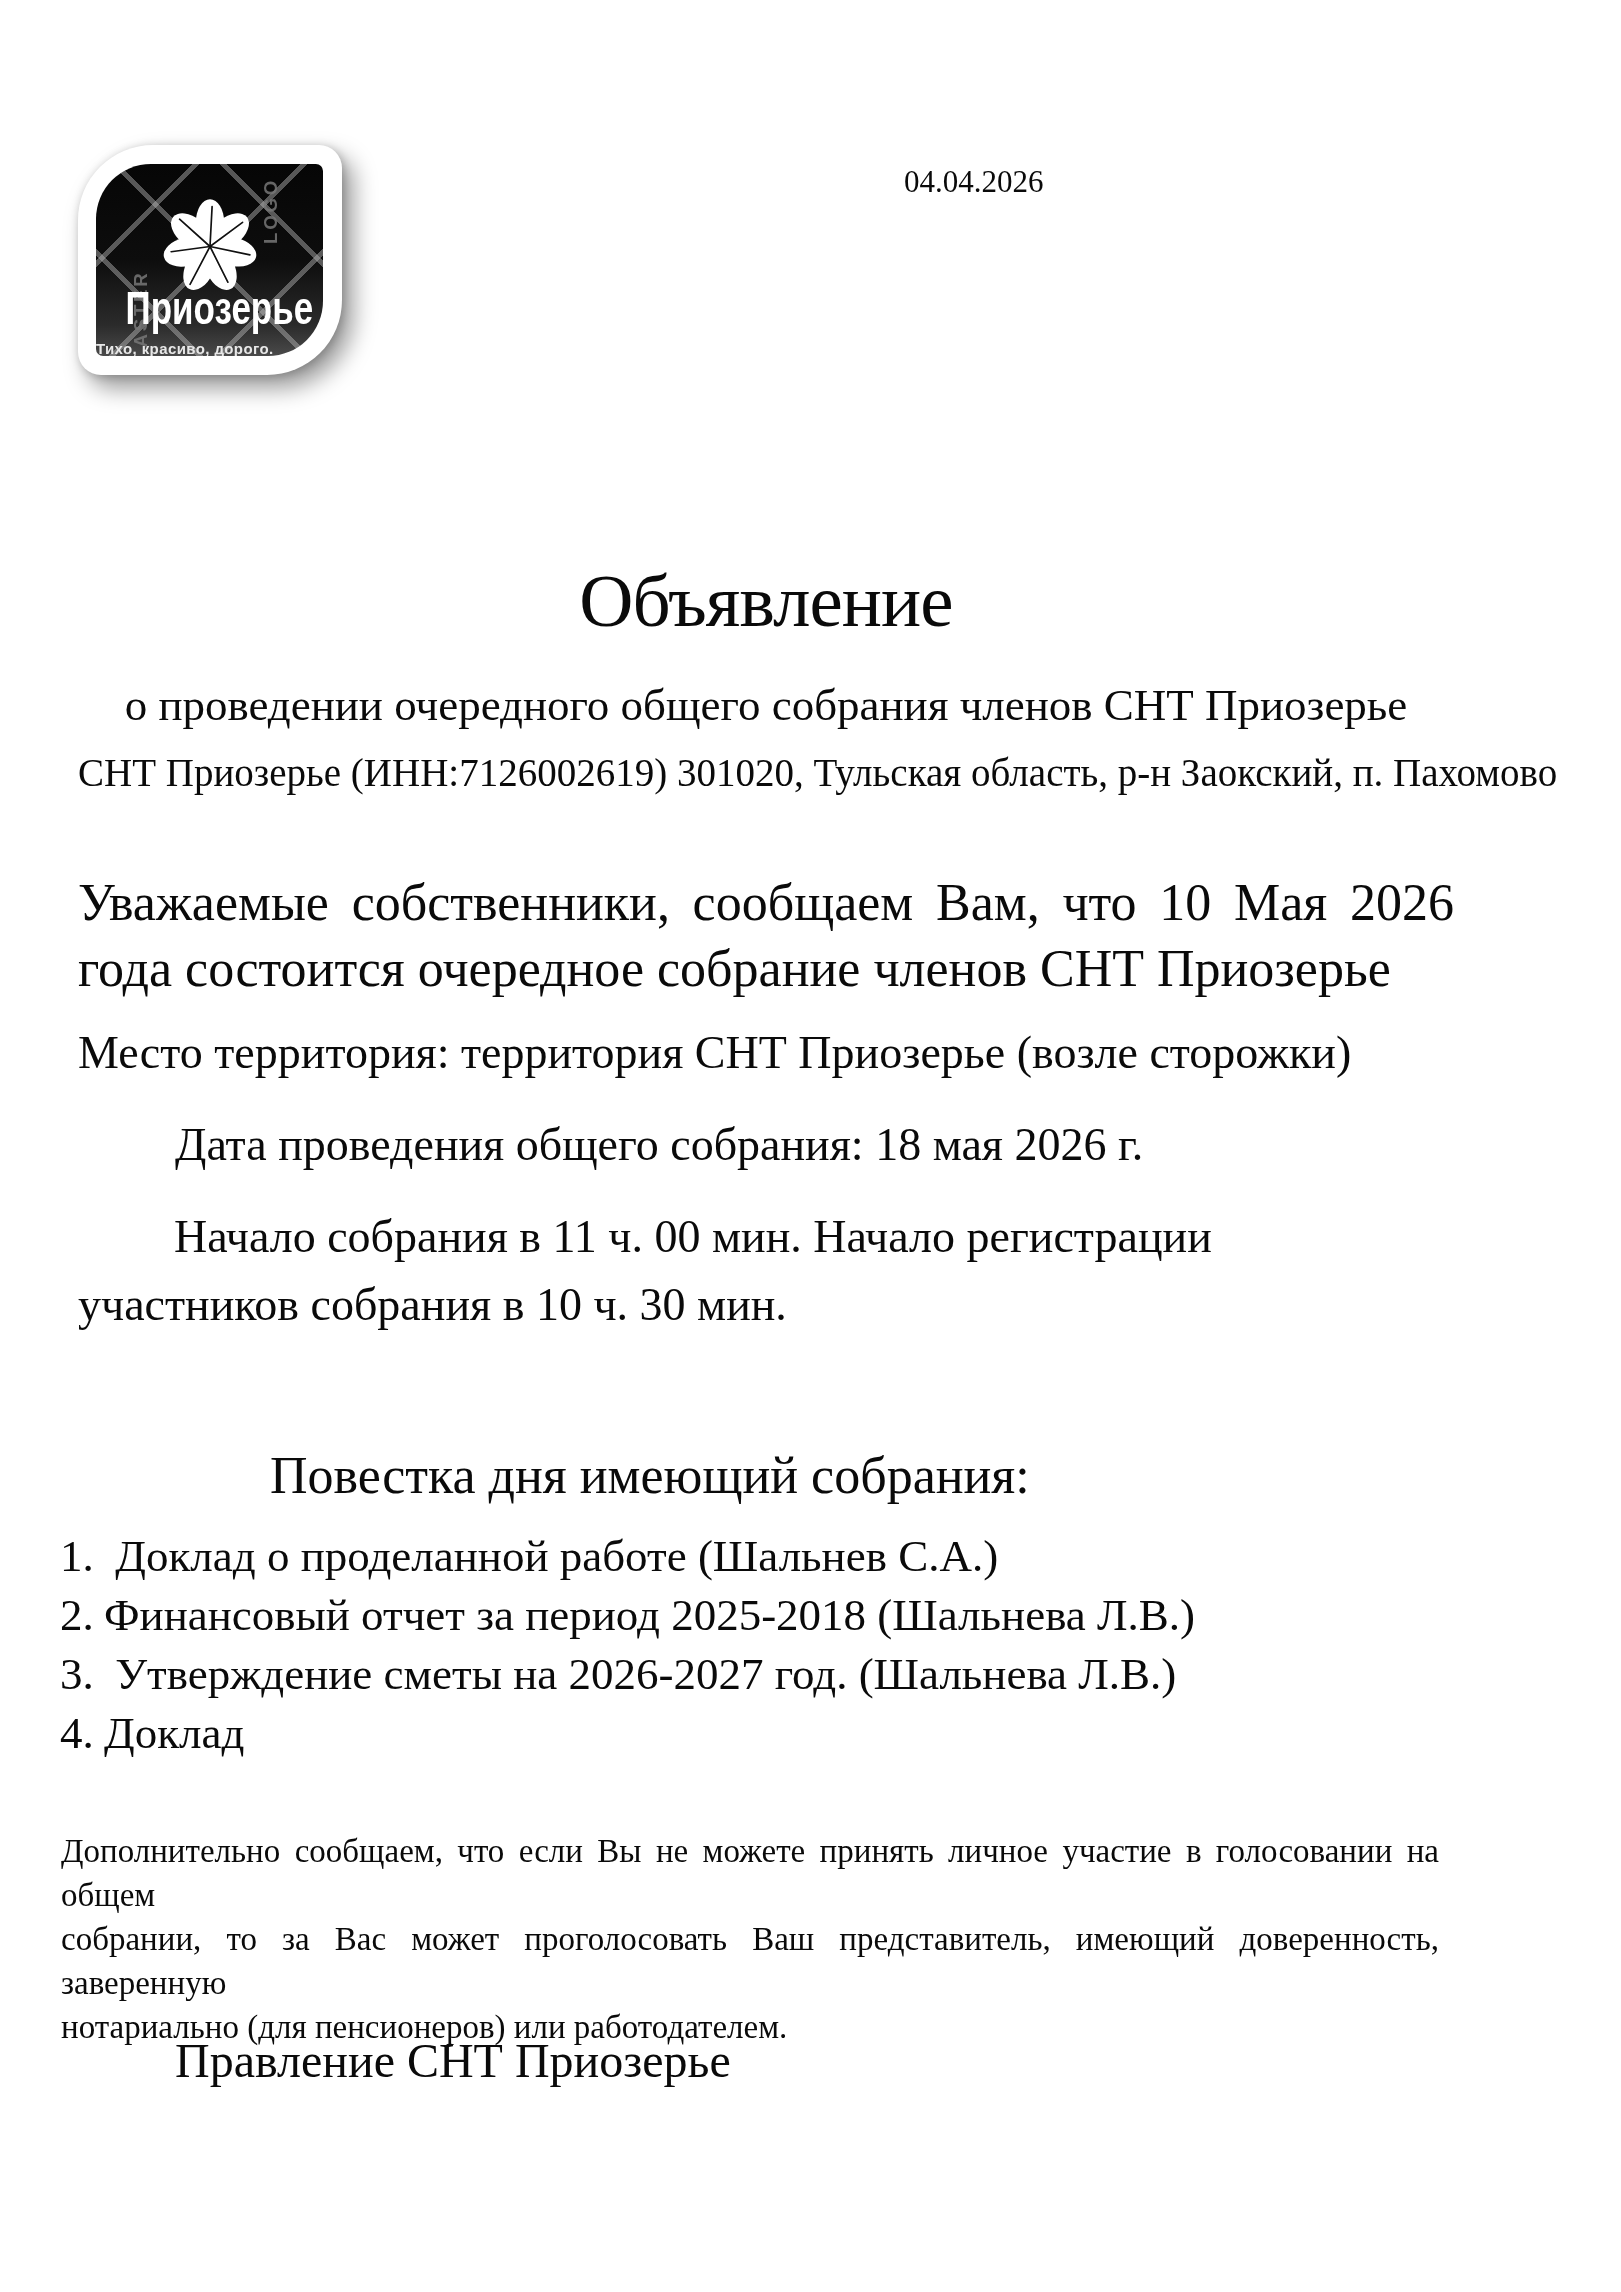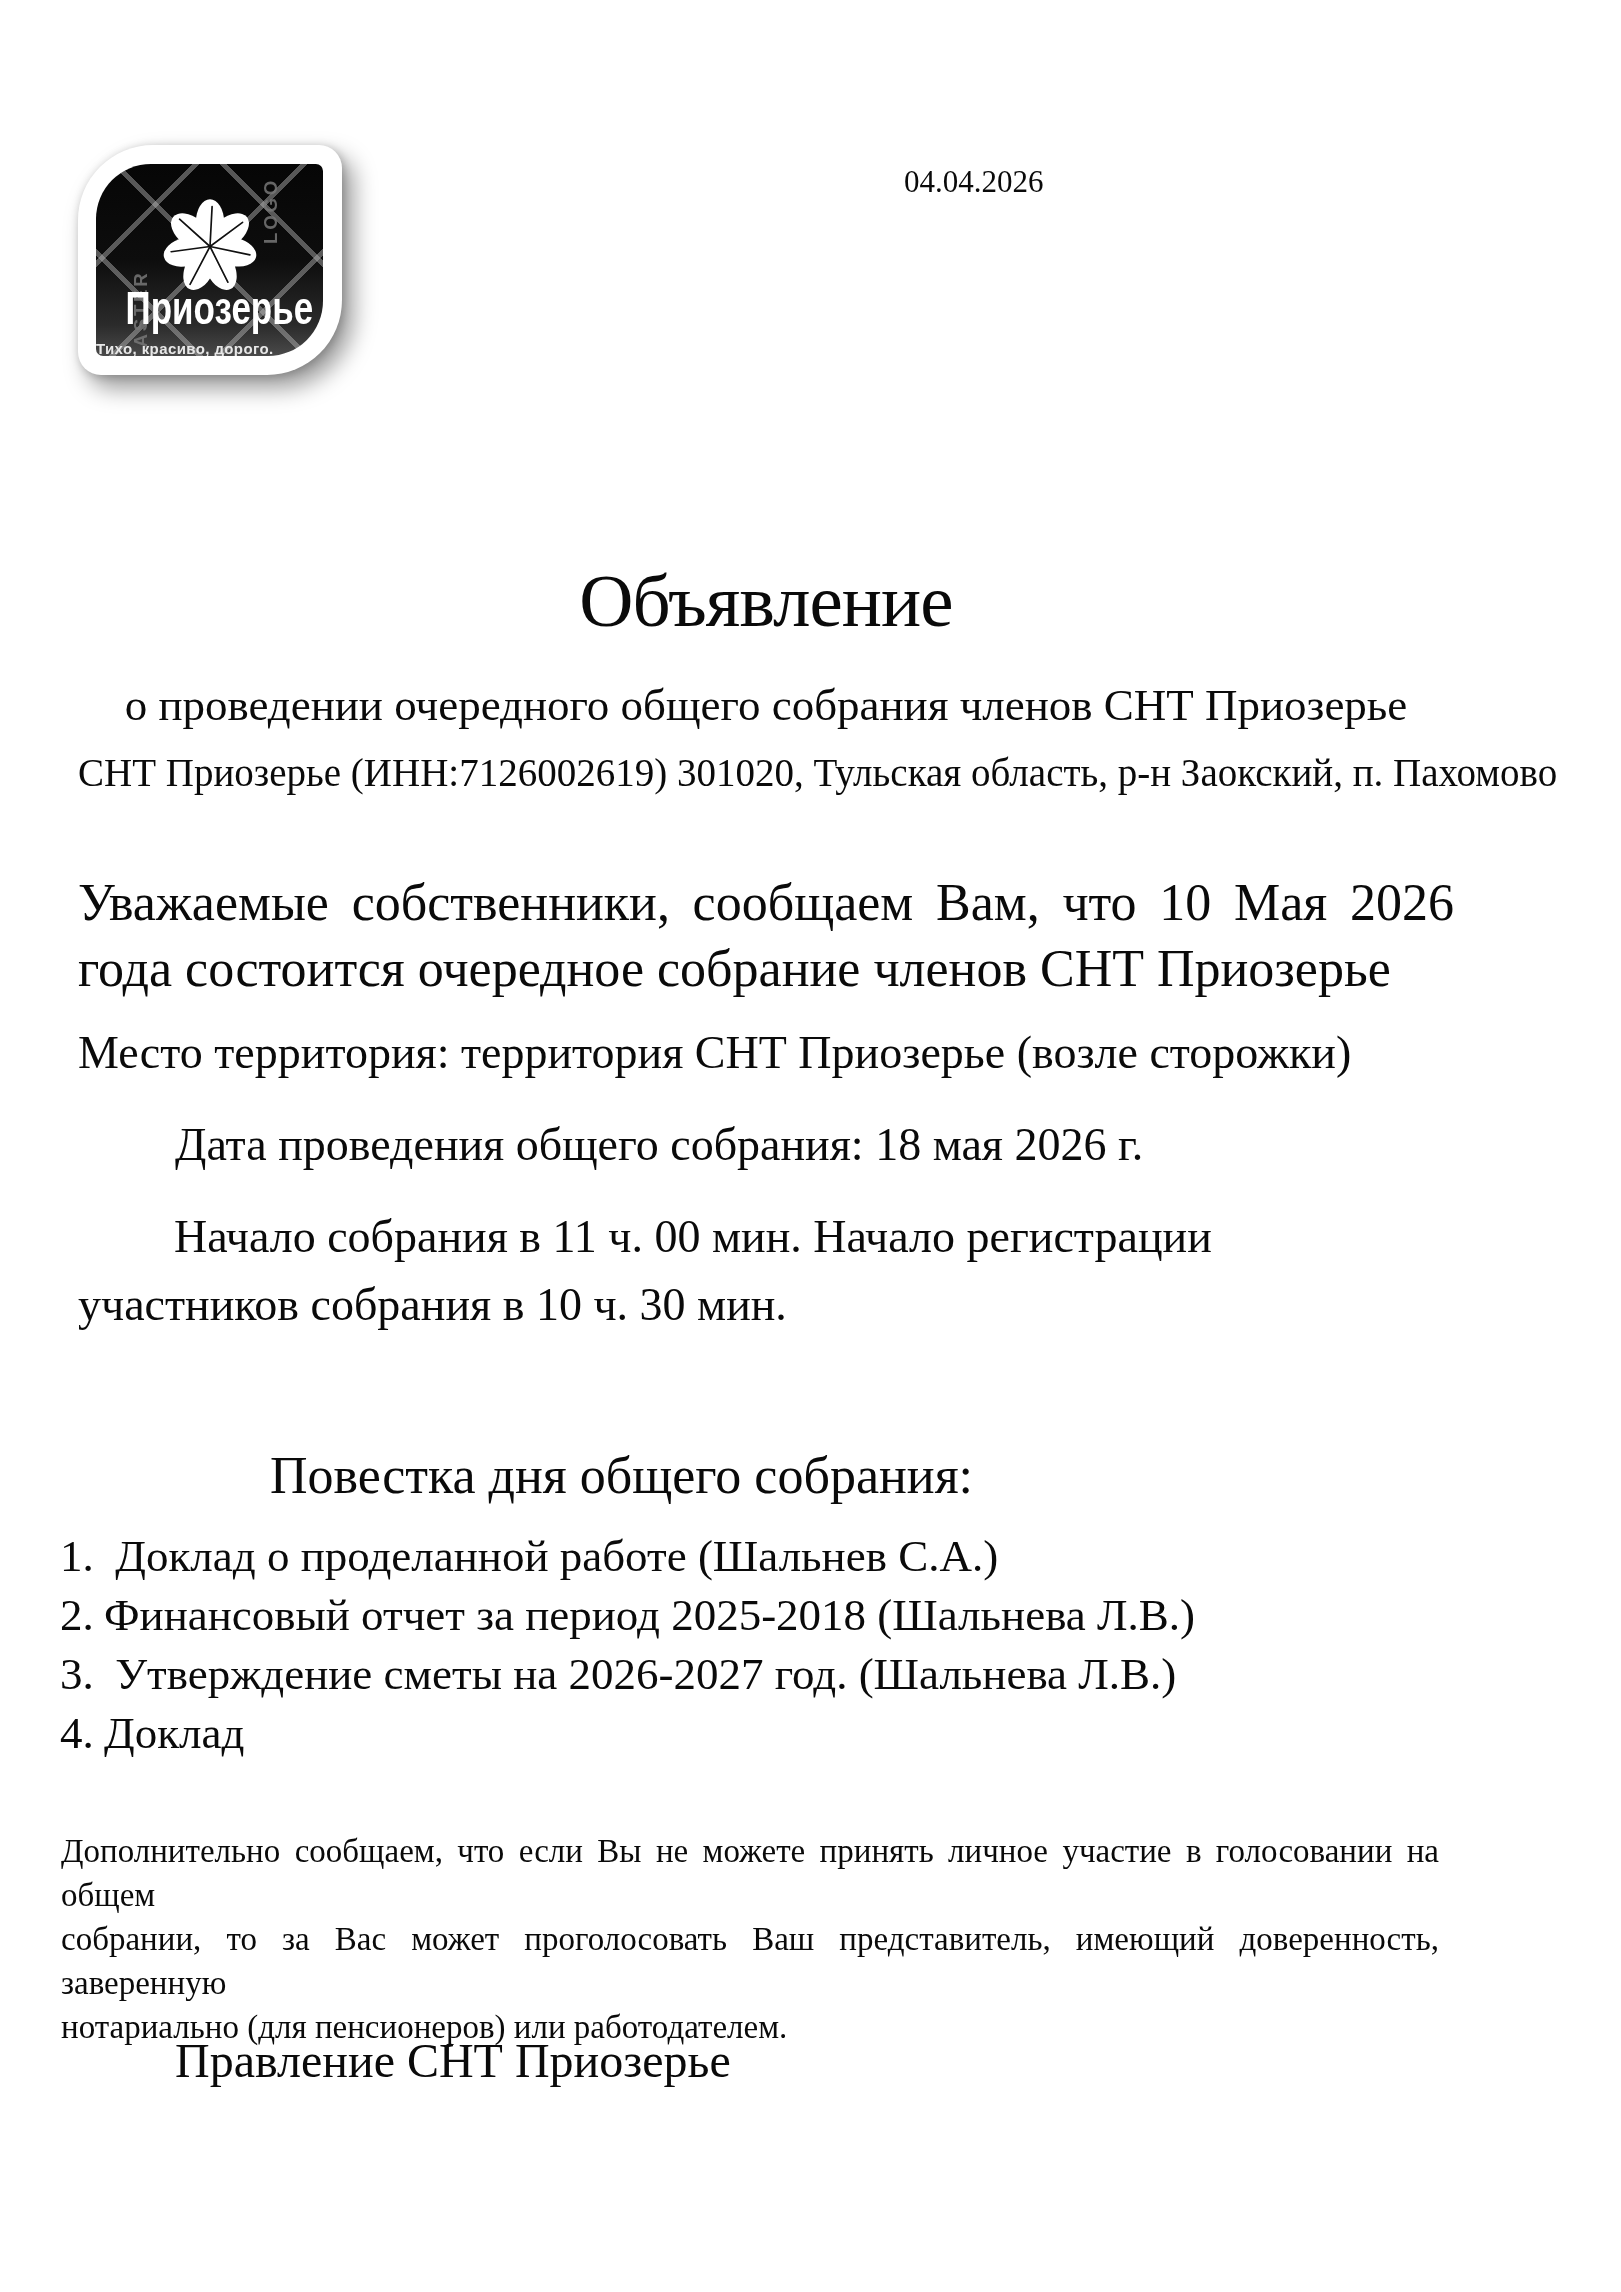--- a/index.html
+++ b/index.html
@@ -176,21 +176,21 @@
 
   <div class="abs location-line">Место территория: территория СНТ Приозерье (возле сторожки)</div>
 
   <div class="abs meeting-date">Дата проведения общего собрания: 18 мая 2026 г.</div>
 
   <div class="abs time-para">
     <div class="line indent">Начало собрания в 11 ч. 00 мин. Начало регистрации</div>
     <div class="line">участников собрания в 10 ч. 30 мин.</div>
   </div>
 
-  <div class="abs agenda-heading">Повестка дня общего собрания:</div>
+  <div class="abs agenda-heading">Повестка дня имеющий собрания:</div>
   <ol class="abs agenda">
     <li><span class="num">1.</span><span class="txt"> Доклад о проделанной работе (Шальнев С.А.)</span></li>
     <li><span class="num">2.</span><span class="txt">Финансовый отчет за период 2025-2018 (Шальнева Л.В.)</span></li>
     <li><span class="num">3.</span><span class="txt"> Утверждение сметы на 2026-2027 год. (Шальнева Л.В.)</span></li>
     <li><span class="num">4.</span><span class="txt">Доклад</span></li>
   </ol>
 
   <div class="abs note">
     <div class="line stretch">Дополнительно сообщаем, что если Вы не можете принять личное участие в голосовании на общем</div>
     <div class="line stretch">собрании, то за Вас может проголосовать Ваш представитель, имеющий доверенность, заверенную</div>

